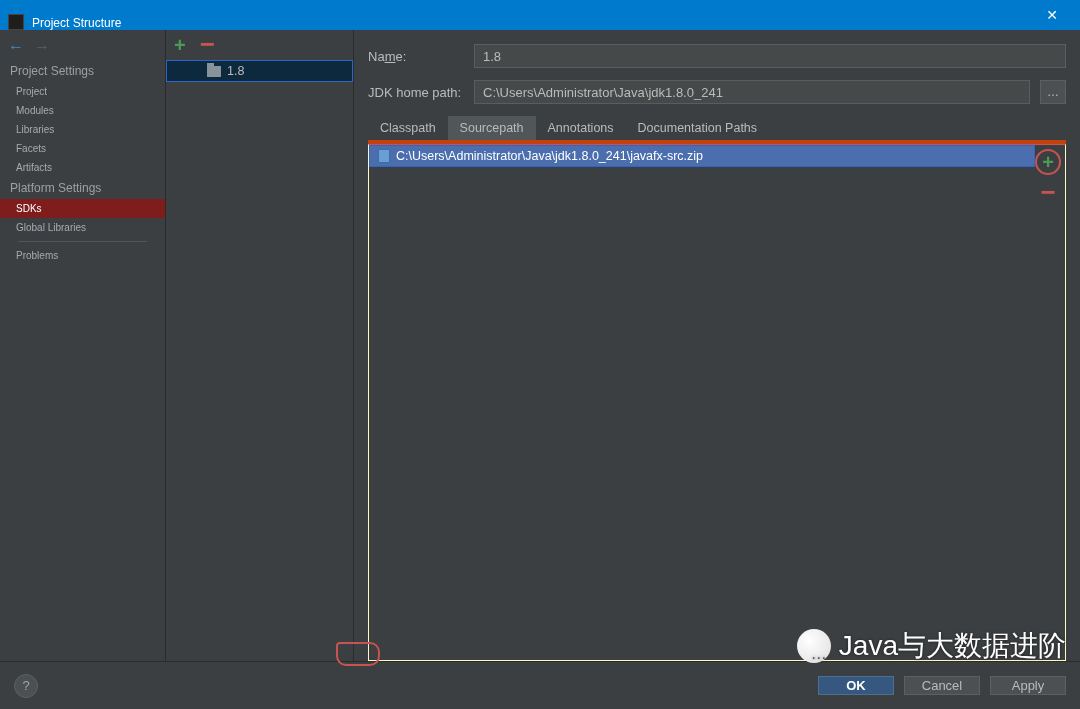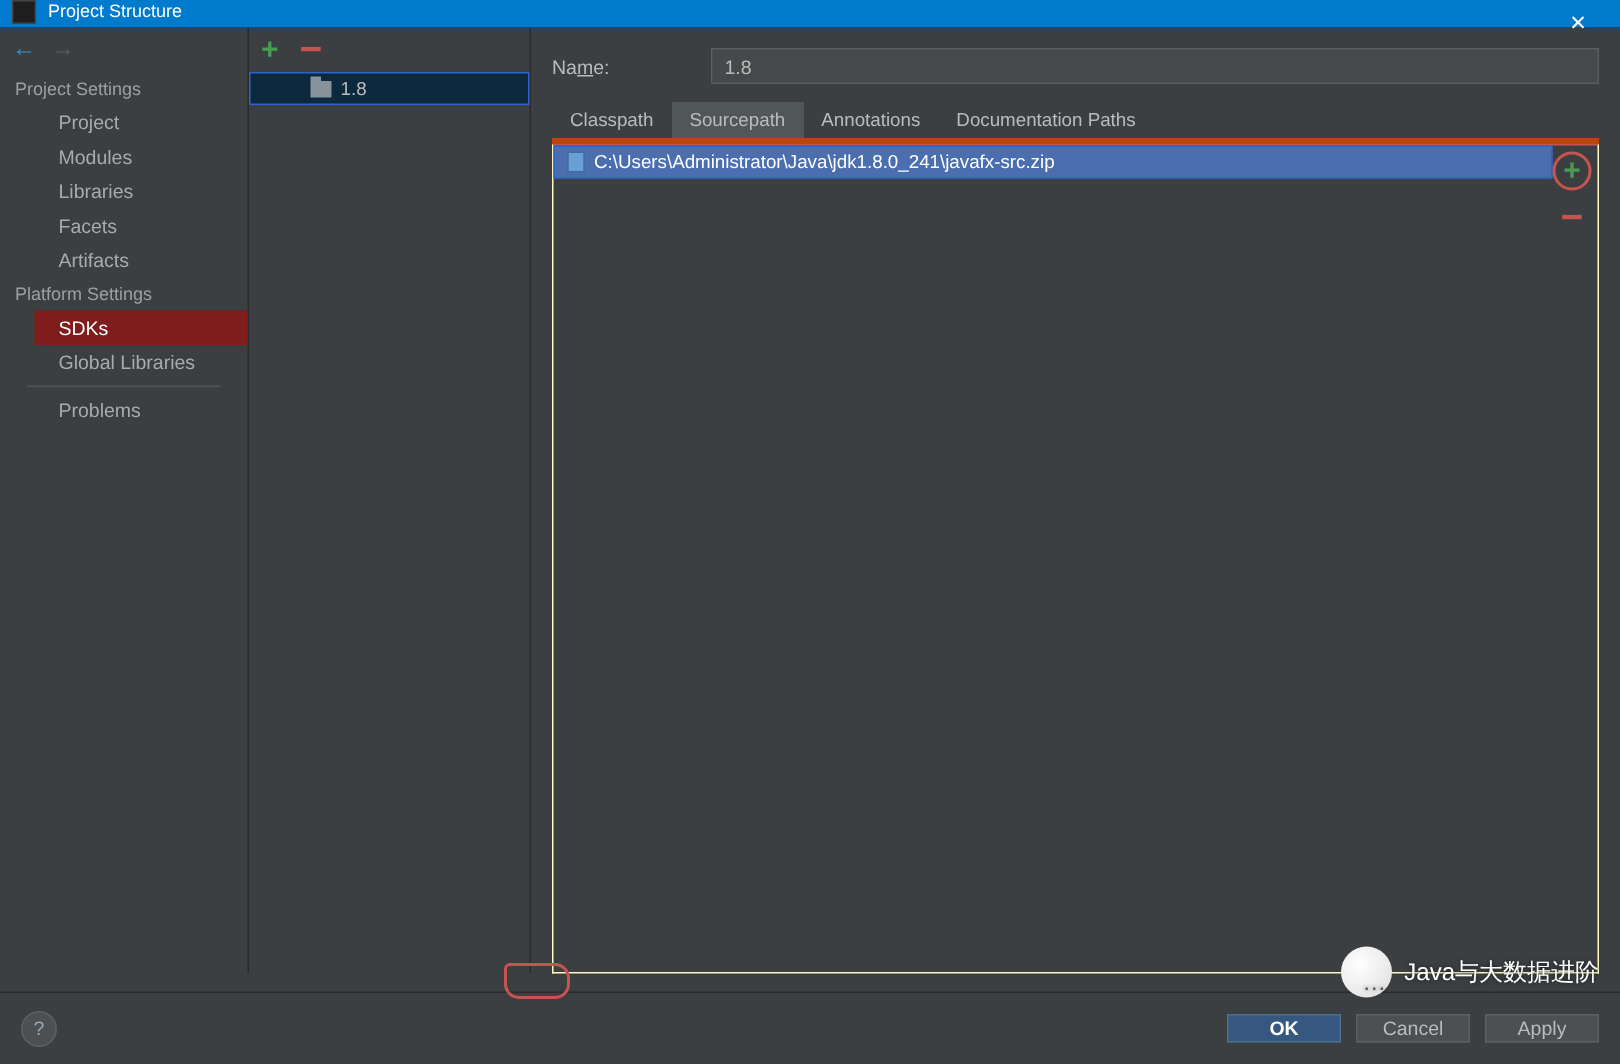--- a/index.html
+++ b/index.html
@@ -1,32 +1,32 @@
 <!DOCTYPE html>
 <html><head>
 <meta charset="utf-8">
 <style>
   * { box-sizing: border-box; margin: 0; padding: 0; font-family: "Segoe UI", Arial, sans-serif; }
   body { background: #3c3f41; color: #bbbbbb; width: 1080px; height: 709px; overflow: hidden; position: relative; }
 
   
-  .titlebar { height: 18px; background: #007acc; color: #fff; display: flex; align-items: flex-start; padding: 0 8px; font-size: 12px; }
+  .titlebar { height: 30px; background: #007acc; color: #fff; display: flex; align-items: flex-end; padding: 0 8px; font-size: 12px; }
   .titlebar .icon-app { width: 16px; height: 16px; background: #1e1e1e; border: 1px solid #444; margin-right: 8px; }
   .titlebar .title { flex: 1; }
   .titlebar .close { width: 40px; height: 30px; display:flex; align-items:center; justify-content:center; font-size:14px; cursor:pointer; }
 
   .mainrow { display: flex; height: calc(100% - 30px - 48px); }
 
   
   .sidebar { width: 166px; background: #3c3f41; border-right: 1px solid #2b2b2b; display:flex; flex-direction:column; }
   .sidebar-nav { height: 30px; display:flex; align-items:center; padding: 0 8px; gap:10px; }
   .arrow { font-size: 16px; color:#3a91d1; }
   .arrow.disabled { color:#5a5f63; }
   .sidebar-section-header { color:#9da0a2; font-size:12px; padding: 4px 10px; font-weight:normal; }
-  .sidebar-item { font-size:13px; color:#a7abb0; padding: 4px 10px 4px 16px; cursor:pointer;margin-left:23px; }
+  .sidebar-item { font-size:10px; color:#a7abb0; padding: 4px 10px 4px 16px; cursor:pointer; }
   .sidebar-item.selected { background:#7f1d1d; color:#fff; }
   .sidebar-sep { border-top:1px solid #515658; margin: 4px 18px; }
 
   
   .listcol { width: 188px; border-right:1px solid #2b2b2b; display:flex; flex-direction:column; }
   .listcol-tools { height: 30px; display:flex; align-items:center; padding: 0 8px; gap:14px; }
   .plus { color:#499c54; font-size:20px; font-weight:bold; cursor:pointer; line-height:1; }
   .minus { color:#c75450; font-size:26px; font-weight:bold; cursor:pointer; line-height:.6; }
   .list-item { display:flex; align-items:center; gap:6px; padding: 3px 10px 3px 40px; font-size:12.5px; color:#bbb; background:#0d293e; border:1px solid #2f65ca; cursor:pointer; }
   .folder-icon { width:14px; height:11px; background:#87939a; position:relative; }
@@ -56,21 +56,21 @@
   .bottombar { position:absolute; left:0; right:0; bottom:0; height:48px; background:#3c3f41; border-top:1px solid #2b2b2b; display:flex; align-items:center; padding: 0 14px; }
   .helpbtn { width:24px; height:24px; border-radius:50%; background:#4c5052; color:#9aa7b0; display:flex; align-items:center; justify-content:center; font-size:13px; cursor:pointer; border:1px solid #5e6060; }
   .spacer { flex:1; }
   .btn { min-width:76px; height:19px; background:#4c5052; border:1px solid #5e6060; color:#bbb; font-size:13px; margin-left:10px; display:flex; align-items:center; justify-content:center; cursor:pointer; }
   .btn.primary { background:#365880; border-color:#4c708c; color:#fff; font-weight:bold; }
 
   
   .annot-bl { position:absolute; left:336px; top:642px; width:44px; height:24px; border:2px solid #c75450; border-radius:10px; border-top-left-radius:4px; pointer-events:none; }
 
   
-  .watermark { position:absolute; right:14px; bottom:44px; display:flex; align-items:center; gap:8px; color:#fff; font-size:16px; font-weight:500; pointer-events:none; text-shadow:0 0 3px rgba(0,0,0,.6); }
+  .watermark { position:absolute; right:14px; bottom:44px; display:flex; align-items:center; gap:8px; color:#fff; font-size:28px; font-weight:500; pointer-events:none; text-shadow:0 0 3px rgba(0,0,0,.6); }
   .wm-icon { width:34px; height:34px; border-radius:50%; background:radial-gradient(circle at 35% 35%, #fff, #ddd); position:relative; }
   .wm-icon::after { content:"…"; position:absolute; right:4px; bottom:0; font-size:16px; color:#555; }
 </style>
 </head>
 <body>
 
 <div class="titlebar">
   <div class="icon-app"></div>
   <div class="title">Project Structure</div>
   <div class="close">✕</div>
@@ -105,20 +105,25 @@
       <span class="folder-icon"></span>
       <span>1.8</span>
     </div>
   </div>
 
   <div class="detailcol">
     <div class="formrow">
       <div class="formlabel">Na<u>m</u>e:</div>
       <input class="txtinput" value="1.8" style="">
     </div>
+    <div class="formrow">
+      <div class="formlabel" style="width:96px">JDK home path:</div>
+      <input class="txtinput" value="C:\Users\Administrator\Java\jdk1.8.0_241" style="">
+      <div class="browse-btn">…</div>
+    </div>
 
     <div class="tabs">
       <div class="tab">Classpath</div>
       <div class="tab selected">Sourcepath</div>
       <div class="tab">Annotations</div>
       <div class="tab">Documentation Paths</div>
     </div>
 
     <div class="pathlist">
       <div class="pathlist-inner">

